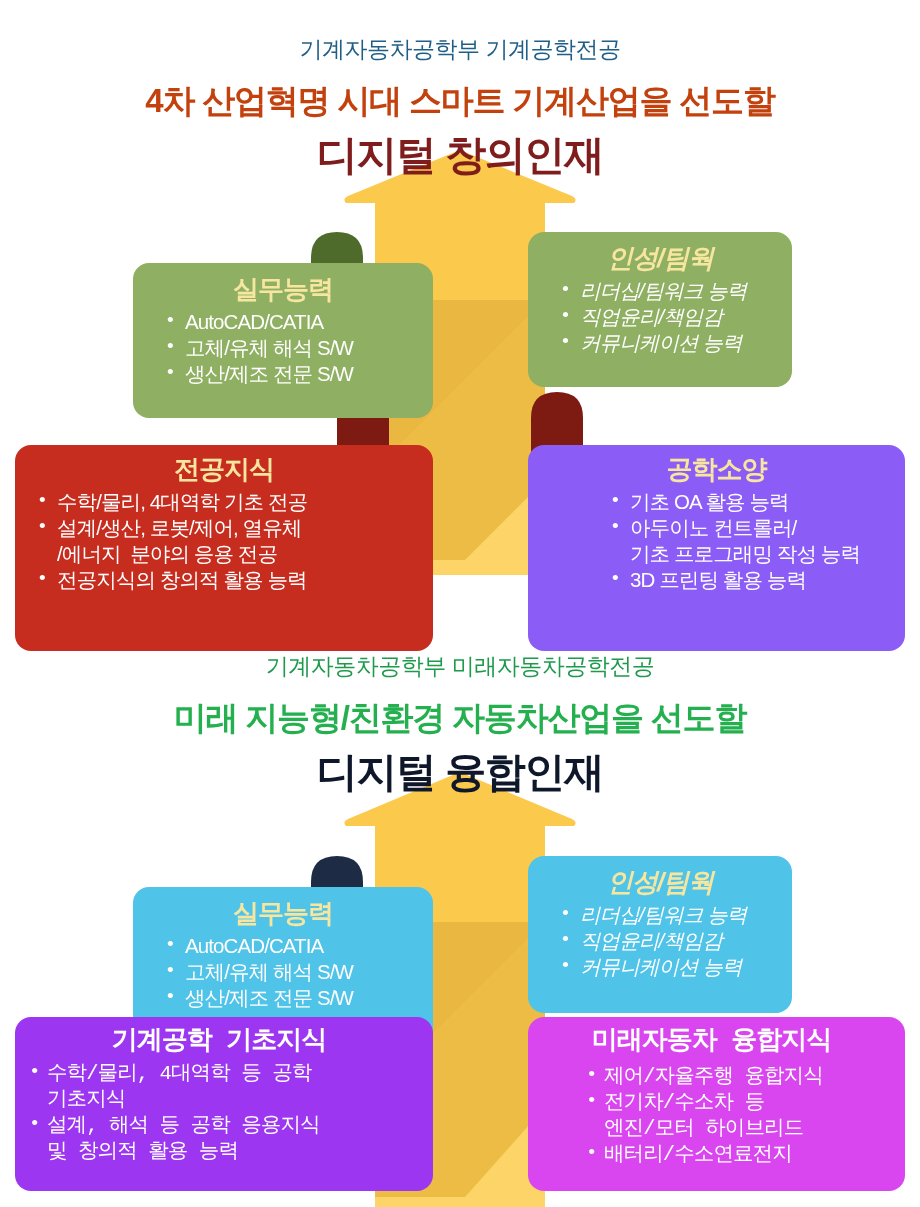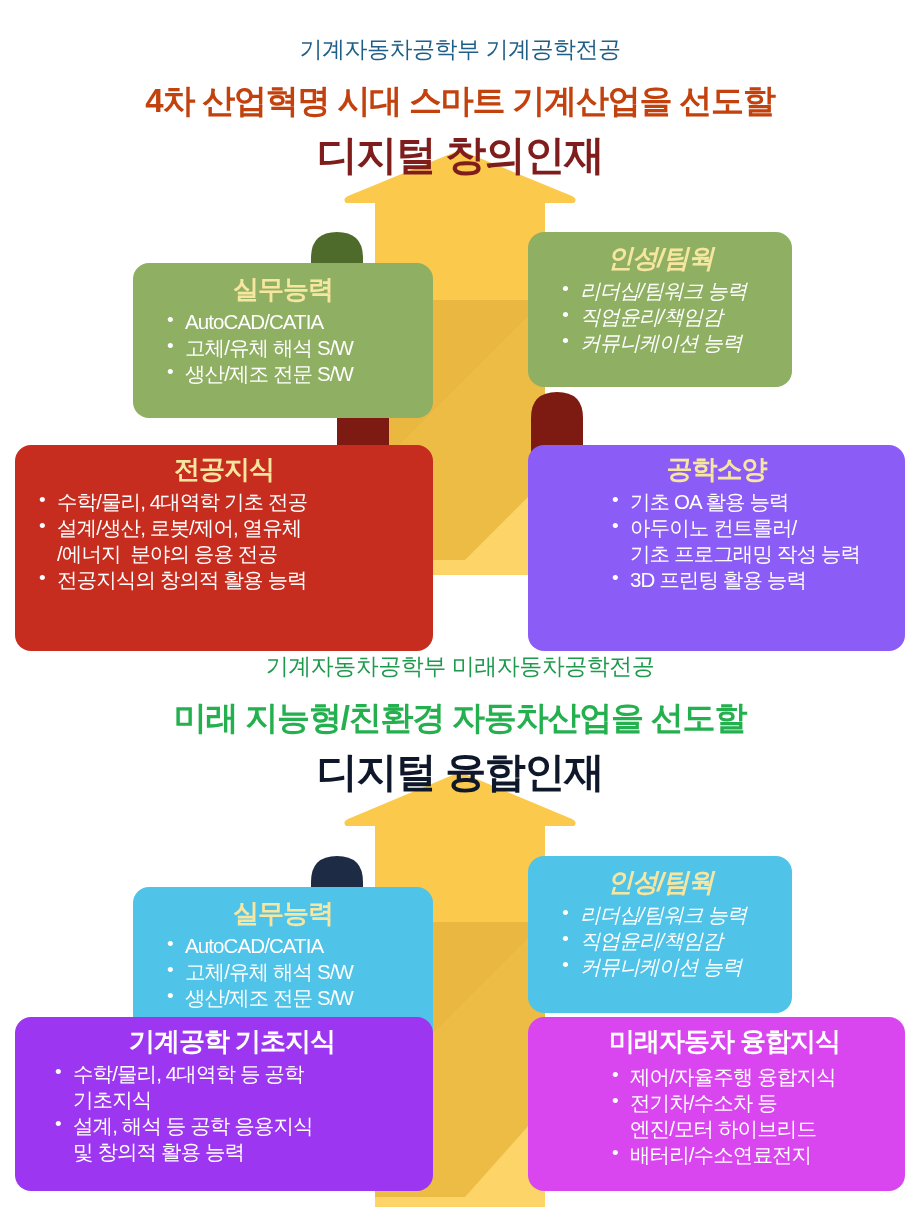--- a/index.html
+++ b/index.html
@@ -54,21 +54,21 @@
   
   #section-mech .box-up-left,
   #section-mech .box-up-right { top:232px; height:155px; padding:12px 10px 0 10px; }
   #section-mech .box-lo-left,
   #section-mech .box-lo-right { top:400px; height:206px; padding:10px 10px 0 10px;margin-top:45px; }
 
   
   #section-auto .box-up-left,
   #section-auto .box-up-right { top:239px; height:157px; padding:12px 10px 0 10px; }
   #section-auto .box-lo-left,
-  #section-auto .box-lo-right { top:400px; height:174px; padding:10px 10px 0 26px; }
+  #section-auto .box-lo-right { top:400px; height:174px; padding:10px 10px 0 0;font-family:Liberation Mono, monospace; }
   #section-auto .box-lo-right .box-list { padding-left:56px;margin-top:8px; }
   #section-auto .box-lo-left  .box-list { padding-left:12px; }
 </style>
 </head>
 <body>
 
 <div class="section" id="section-mech">
 
   <div class="arrow-wrap">
     <svg class="arrow-svg" width="920" height="600" viewBox="0 0 920 600">

